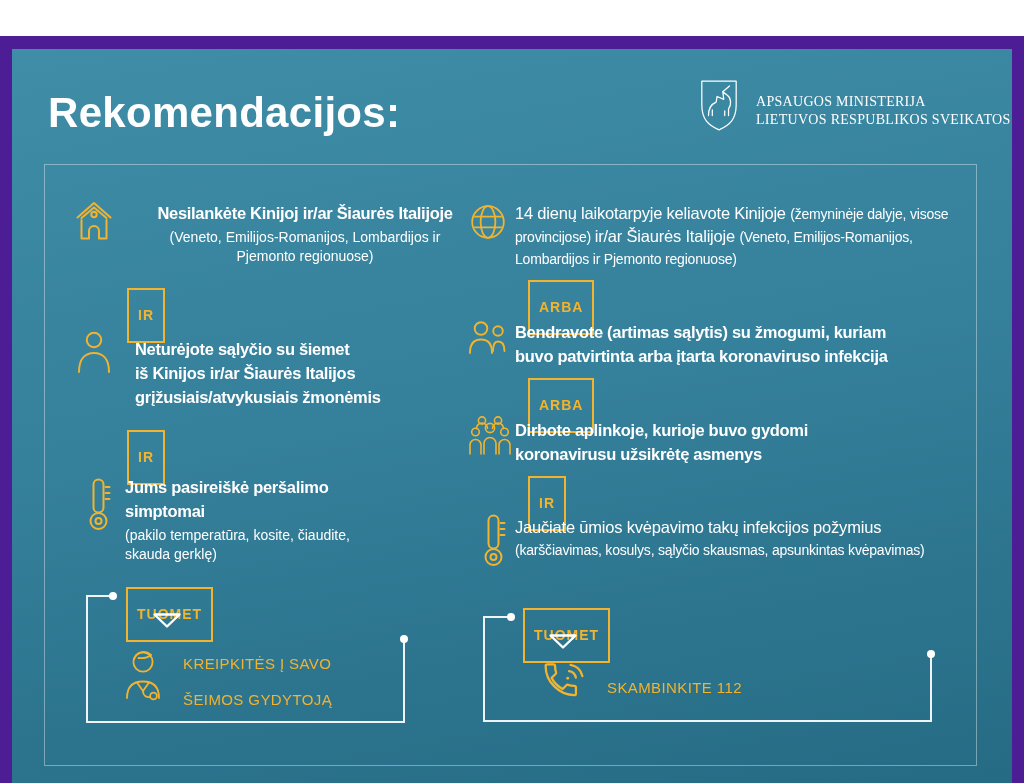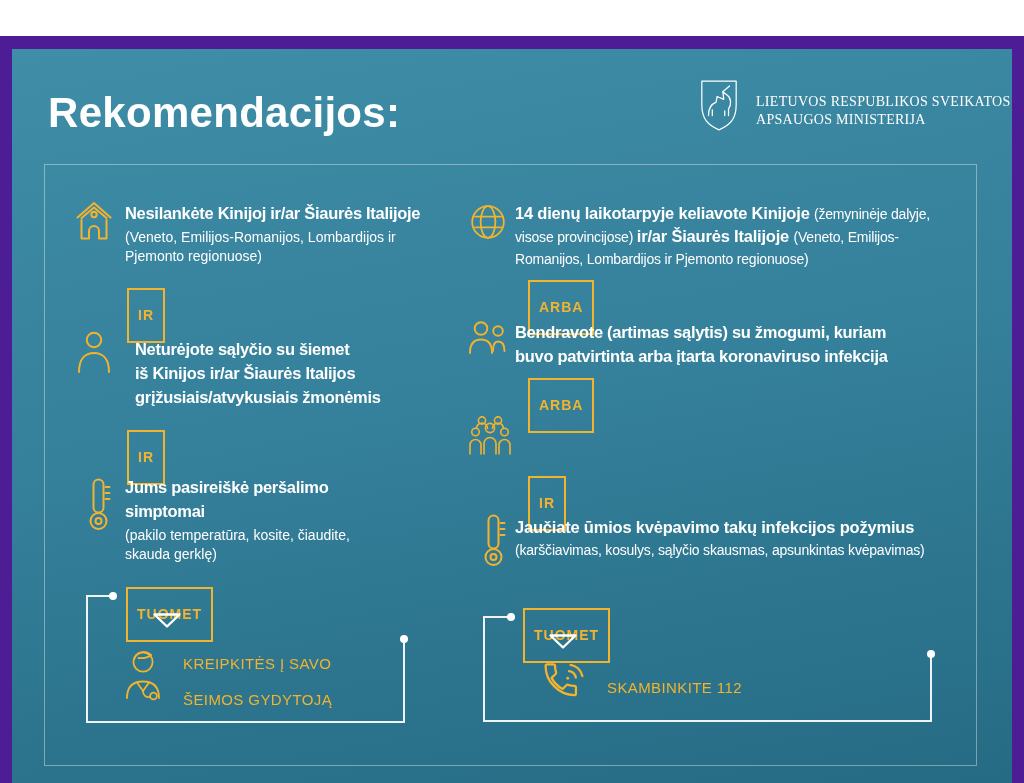--- a/index.html
+++ b/index.html
@@ -21,21 +21,21 @@
   .ministry{position:absolute;left:744px;top:44px;color:var(--text);
     font-family:"Liberation Serif",serif;font-size:14px;line-height:17.5px;letter-spacing:0.3px;}
   .panel{position:absolute;left:32px;top:115px;width:933px;height:602px;border:1px solid var(--panel-border);}
   .icon{position:absolute;color:var(--accent);}
   .icon svg{display:block;}
   .white-icon{color:#ffffff;}
   .txt{position:absolute;color:var(--text);}
   .item-title{font-weight:700;font-size:16.5px;line-height:24px;letter-spacing:-0.3px;white-space:pre-line;}
   .item-note{font-weight:400;font-size:14px;line-height:18.5px;white-space:pre-line;margin-top:3px;}
   .mixed{font-size:16.5px;line-height:21.5px;letter-spacing:-0.2px;}
-  .seg-b{font-weight:700;}
+  .seg-b{font-weight:400;}
   .seg-n{font-weight:400;font-size:14px;}
   .badge{position:absolute;border:2px solid var(--accent);color:var(--accent);
     font-size:14px;font-weight:700;line-height:17px;padding:17px 9px;letter-spacing:1px;white-space:nowrap;}
   .action{position:absolute;color:var(--accent);font-weight:400;font-size:15px;line-height:36px;
     letter-spacing:0.4px;white-space:pre-line;}
   .overlay{position:absolute;left:0;top:0;pointer-events:none;}
 </style>
 </head>
 <body>
 
@@ -46,35 +46,35 @@
 
     <div class="logo icon white-icon" style="left:686px;top:30px;">
       <svg width="42" height="54" viewBox="0 0 44 56" fill="none" stroke="currentColor" stroke-width="1.3" stroke-linecap="round" stroke-linejoin="round">
         <path d="M4 2 H40 V27 C40 42 33 48.5 22 53 C11 48.5 4 42 4 27 Z"></path>
         <path d="M11 38 C11 30 14 26 19 24 L20 18 L27 21 L26 13 L31 17 C35 20 35 27 32 31 L32 38"></path>
         <path d="M15 38 V32 M28 38 V33"></path>
         <path d="M26 13 L33 7"></path>
       </svg>
     </div>
     <div class="ministry">
+      <div>APSAUGOS MINISTERIJA</div>
       <div>LIETUVOS RESPUBLIKOS SVEIKATOS</div>
-      <div>APSAUGOS MINISTERIJA</div>
     </div>
 
     <div class="panel"></div>
 
     <div class="icon" style="left:63px;top:151px;">
       <svg width="38" height="41" viewBox="0 0 38 41" fill="none" stroke="currentColor" stroke-width="2" stroke-linecap="round" stroke-linejoin="round">
         <path d="M2.5 17.5 L19 3 L35.5 17.5"></path>
         <path d="M6.5 18 L19 7.5 L31.5 18"></path>
         <circle cx="19" cy="14.5" r="2.7"></circle>
         <path d="M6.5 20 V38.5 H14 V31 a5 5 0 0 1 10 0 V38.5 H31.5 V20"></path>
       </svg>
     </div>
-    <div class="txt" style="left:113px;top:152px;width:360px;">
+    <div class="txt" style="left:113px;top:152px;width:360px;text-align:center;">
       <div class="item-title">Nesilankėte Kinijoj ir/ar Šiaurės Italijoje</div>
       <div class="item-note">(Veneto, Emilijos-Romanijos, Lombardijos ir
 Pjemonto regionuose)</div>
     </div>
 
     <div class="badge" style="left:115px;top:239px;">IR</div>
 
     <div class="icon" style="left:64px;top:281px;">
       <svg width="36" height="44" viewBox="0 0 36 44" fill="none" stroke="currentColor" stroke-width="2" stroke-linecap="round">
         <circle cx="18" cy="10" r="7.2"></circle>
@@ -158,20 +158,24 @@
         <circle cx="14" cy="5.5" r="3.6"></circle>
           <circle cx="30" cy="5.5" r="3.6"></circle>
         <path d="M8.5 13.5 a5.5 5.5 0 0 1 11 0 M24.5 13.5 a5.5 5.5 0 0 1 11 0"></path>
         <circle cx="22" cy="13" r="4.6"></circle>
         <path d="M16 39 V28.5 a6 6 0 0 1 12 0 V39"></path>
         <circle cx="7.5" cy="17" r="3.8"></circle>
         <path d="M2 39 V30 a5.5 5.5 0 0 1 11 0 V39"></path>
         <circle cx="36.5" cy="17" r="3.8"></circle>
         <path d="M31 39 V30 a5.5 5.5 0 0 1 11 0 V39"></path>
       </svg>
+    </div>
+    <div class="txt" style="left:503px;top:369px;width:460px;">
+      <div class="item-title">Dirbote aplinkoje, kurioje buvo gydomi
+koronavirusu užsikrėtę asmenys</div>
     </div>
 
     <div class="badge" style="left:516px;top:427px;">IR</div>
 
     <div class="icon" style="left:468px;top:464px;">
       <svg width="27" height="55" viewBox="0 0 27 55" fill="none" stroke="currentColor" stroke-width="2" stroke-linecap="round">
         <rect x="8.5" y="2.5" width="10" height="33" rx="5"></rect>
         <path d="M20.5 10 h4 M20.5 16 h4 M20.5 22 h4"></path>
         <circle cx="13.5" cy="44" r="8"></circle>
         <circle cx="13.5" cy="44" r="3"></circle>

